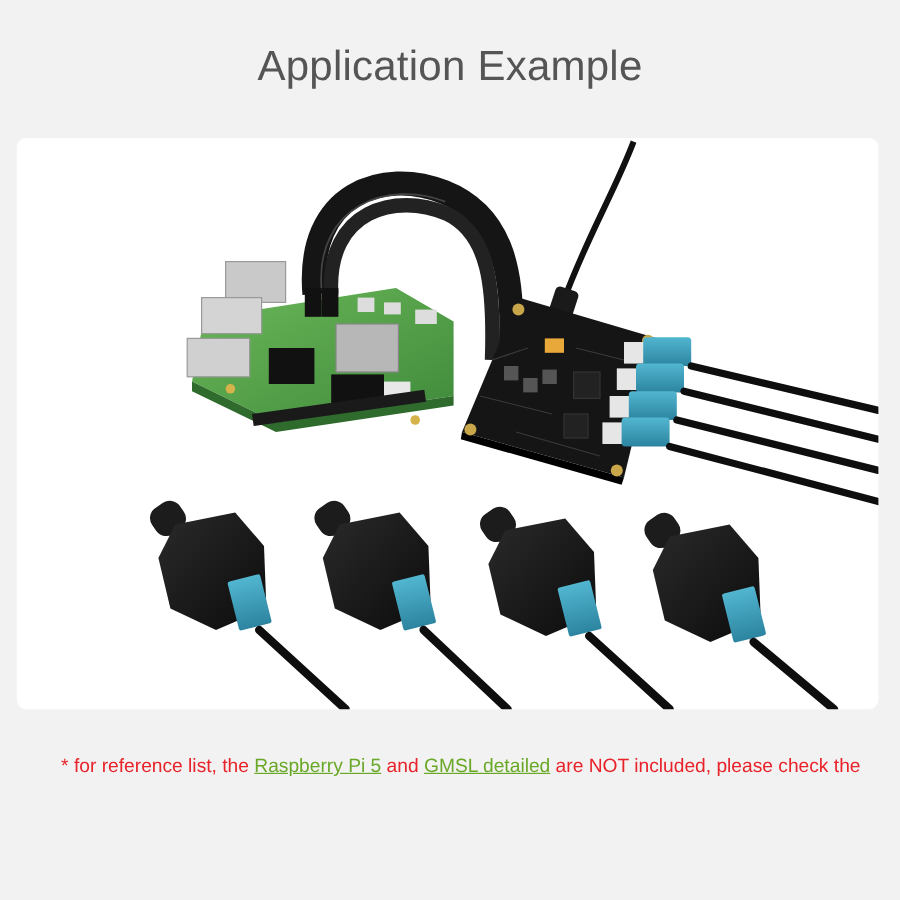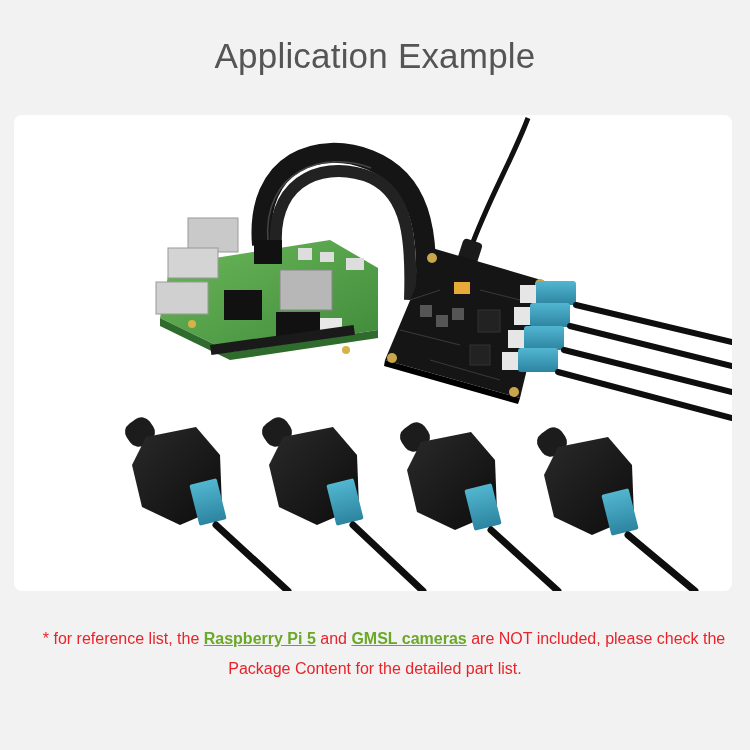--- a/index.html
+++ b/index.html
@@ -50,21 +50,21 @@
       width: 750px;
       text-align: center;
       font-size: 16px;
       color: #e8232a;
       white-space: nowrap;
     }
     .note.line1 { top: 630px; left: 9px; }
     .note.line2 { top: 660px; }
     .note a {
       color: #6aa827;
-      font-weight: bold;
+      font-weight: normal;
       text-decoration: underline;
     }
   </style>
 </head>
 <body>
 
 <div class="page">
 
   <h1 class="title">Application Example</h1>
 
@@ -189,17 +189,16 @@
       <g transform="translate(530,425)">
         <rect x="8" y="4" width="28" height="26" rx="10" fill="#1c1c1c" transform="rotate(-35 22 17)"></rect>
         <polygon points="28,22 78,12 102,40 104,92 62,110 24,92 14,50" fill="url(#camg)"></polygon>
         <rect x="76" y="66" width="28" height="42" rx="2" fill="url(#blueg)" transform="rotate(-14 90 87)"></rect>
         <path d="M98 110 L 165 166" stroke="#0e0e0e" stroke-width="7" stroke-linecap="round"></path>
       </g>
     </svg>
   </div>
 
   <div class="note line1">
-    <span>* for reference list, the </span><a>Raspberry Pi 5</a><span> and </span><a>GMSL cameras</a><span> are NOT included, please check the</span>
+    <span>* for reference list, the </span><a>Raspberry Pi 5</a><span> and </span><a>GMSL detailed</a><span> are NOT included, please check the</span>
   </div>
-  <div class="note line2">Package Content for the detailed part list.</div>
 
 </div>
 
 </body></html>

